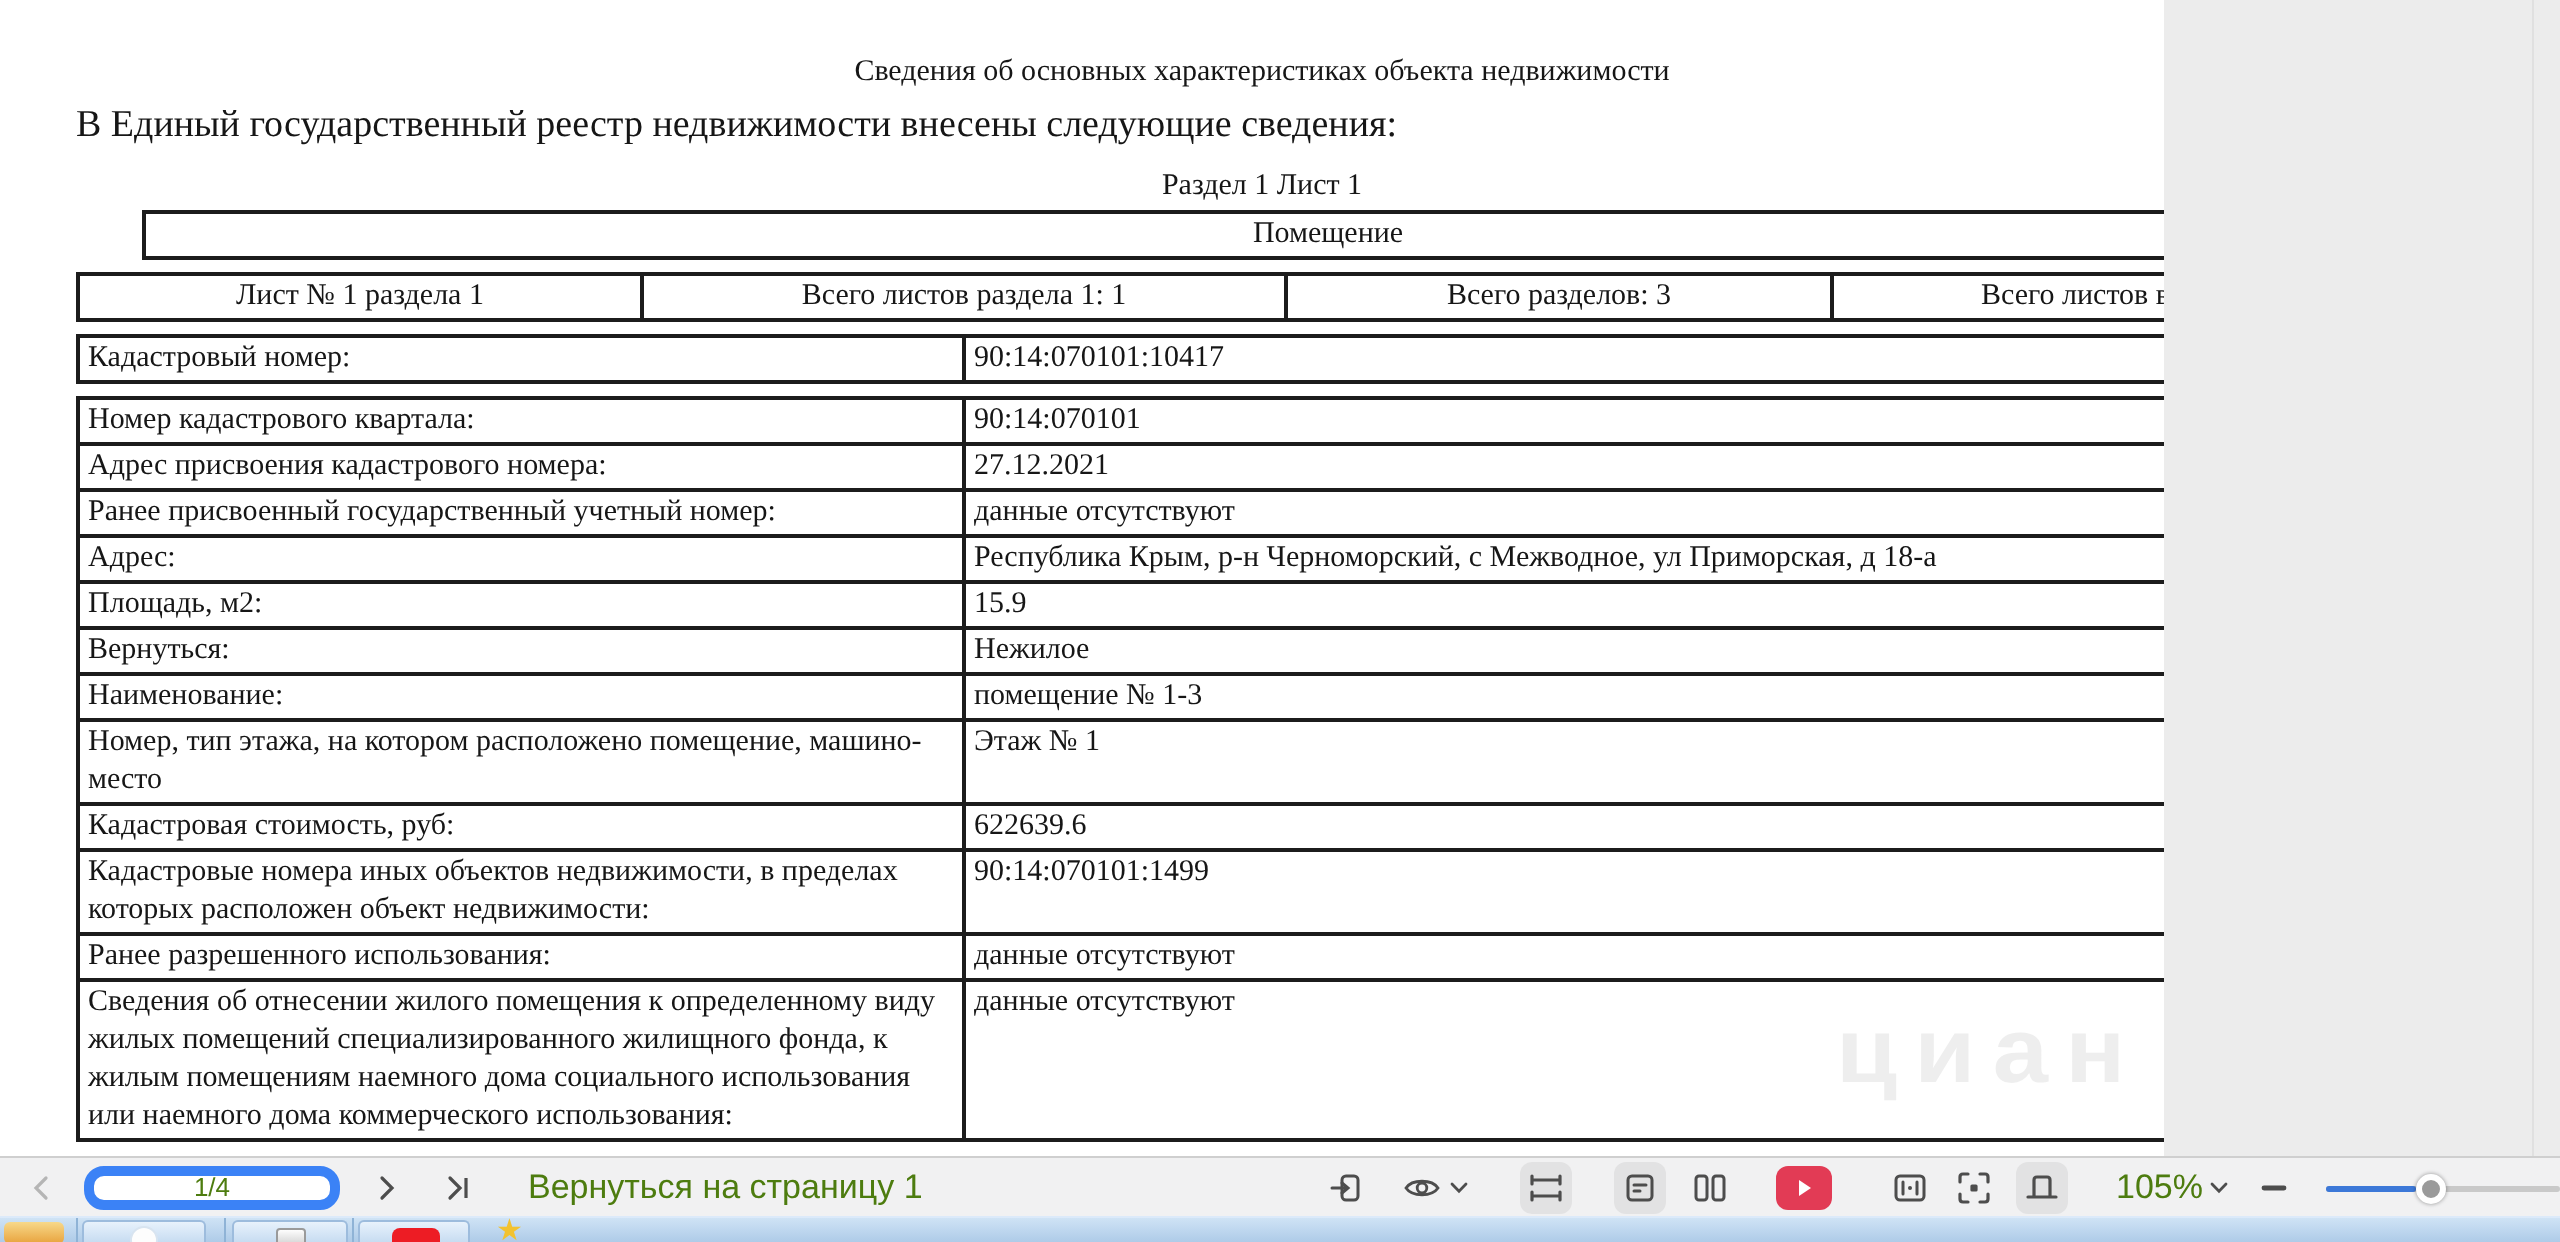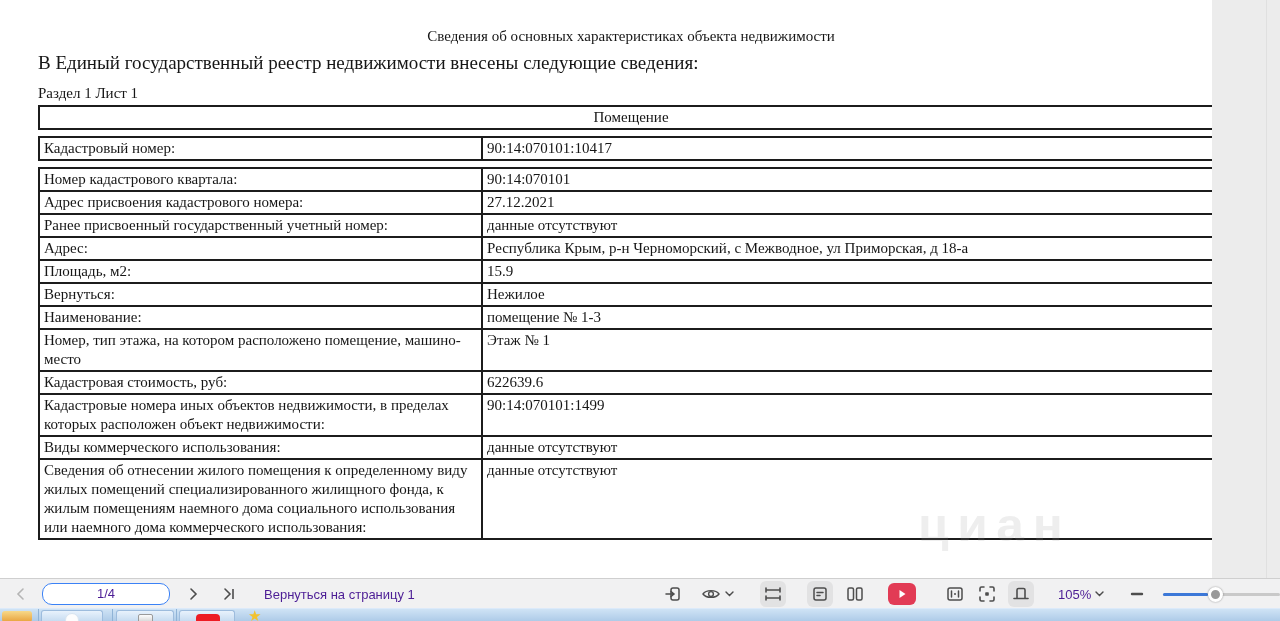--- a/index.html
+++ b/index.html
@@ -1,51 +1,51 @@
 <!DOCTYPE html>
 <html><head>
 <meta charset="utf-8">
 <style>
   * { margin:0; padding:0; box-sizing:border-box; }
   html,body { width:1280px; height:621px; overflow:hidden; background:#ececec;
               font-family:"Liberation Sans", sans-serif; }
   .viewport { position:relative; width:1280px; height:621px; }
 
   
-  .page { position:absolute; left:0; top:0; width:1212px; height:578px;
+  .page { position:absolute; left:0; top:0; width:1082px; height:578px;
           background:#ffffff; overflow:hidden;
           font-family:"Liberation Serif", serif; color:#161616; }
   .gutter { position:absolute; left:1266px; top:0; width:14px; height:578px;
             background:#ececec; border-left:1px solid #e0e0e0; }
   .content { position:absolute; left:38px; top:0; width:1186px; }
   .doc-title { margin-top:28px; text-align:center; font-size:15px; }
   .doc-intro { margin-top:7px; font-size:19px; }
-  .doc-section { margin-top:11px; text-align:left; font-size:15px; }
+  .doc-section { margin-top:11px; text-align:center; font-size:15px; }
 
   table.blk { border-collapse:collapse; width:1186px; table-layout:fixed; }
   table.blk td { border:2px solid #1c1c1c; font-size:15px; line-height:19px;
                  padding:1px 4px; vertical-align:top; }
-  .mt3 { margin-top:3px; } .mt6 { margin-top:6px; }
+  .mt3 { margin-top:3px;margin-left:33px; } .mt6 { margin-top:6px; }
   .tc  { text-align:center; }
   td.lbl { width:443px; }
 
   .watermark { position:absolute; left:930px; top:498px; width:300px;
                font-family:"Liberation Sans", sans-serif; font-weight:bold;
                font-size:46px; letter-spacing:8px; color:rgba(150,150,150,0.16);
                transform:scaleX(1.08); user-select:none; }
 
   
   .toolbar { position:absolute; left:0; top:578px; width:1280px; height:30px;
              background:#f1f1f2; border-top:1px solid #cfcfcf; }
   .tb { position:absolute; top:0; height:30px; display:flex; align-items:center;
         justify-content:center; }
   .page-input { left:42px; width:128px; height:22px; top:4px;
-                background:#fff; border:1px solid #3b82f6; border-radius:10px;
-                font-size:13px; color:#4c1d95; text-align:center; line-height:20px; }
-  .tb-text { font-size:13px; color:#4c1d95; }
+                background:#fff; border:5px solid #3b82f6; border-radius:10px;
+                font-size:13px; color:#4d7c0f; text-align:center; line-height:20px; }
+  .tb-text { font-size:17px; color:#4d7c0f; }
   .icon-btn { width:26px; height:26px; top:2px; border-radius:6px; }
   .icon-btn.active { background:#e2e2e3; }
   .icon-btn svg { display:block; }
   .play-btn { width:28px; height:22px; top:4px; background:#e23b55; border-radius:6px; }
   .zoom-chevron { margin-left:4px; }
   .slider-track { position:absolute; top:14px; left:1163px; width:117px; height:3px;
                   background:#c9c9c9; border-radius:2px; }
   .slider-fill { position:absolute; left:0; top:0; height:3px; width:45px;
                  background:#3c78d8; border-radius:2px; }
   .slider-handle { position:absolute; left:1208px; top:8px; width:15px; height:15px;
@@ -73,20 +73,30 @@
       <div class="doc-section">Раздел 1 Лист 1</div>
 
       <table class="blk mt3">
         <tbody>
             <tr>
               <td class="tc">Помещение</td>
             </tr>
       </tbody>
         </table>
 
+      <table class="blk mt6">
+        <tbody>
+            <tr>
+          <td class="tc" style="width:282px">Лист № 1 раздела 1</td>
+          <td class="tc" style="width:322px">Всего листов раздела 1: 1</td>
+          <td class="tc" style="width:273px">Всего разделов: 3</td>
+          <td class="tc">Всего листов выписки: 4</td>
+        </tr>
+      </tbody>
+        </table>
 
       <table class="blk mt6">
         <tbody>
         <tr>
           <td class="lbl">Кадастровый номер:</td>
           <td>90:14:070101:10417</td>
         </tr>
       </tbody>
         </table>
 
@@ -126,21 +136,21 @@
             </tr>
         <tr>
               <td class="lbl">Кадастровая стоимость, руб:</td>
               <td>622639.6</td>
             </tr>
         <tr>
               <td class="lbl">Кадастровые номера иных объектов недвижимости, в пределах которых расположен объект недвижимости:</td>
               <td>90:14:070101:1499</td>
             </tr>
         <tr>
-              <td class="lbl">Виды коммерческого использования:</td>
+              <td class="lbl">Ранее разрешенного использования:</td>
               <td>данные отсутствуют</td>
             </tr>
         <tr>
               <td class="lbl">Сведения об отнесении жилого помещения к определенному виду жилых помещений специализированного жилищного фонда, к жилым помещениям наемного дома социального использования или наемного дома коммерческого использования:</td>
               <td>данные отсутствуют</td>
             </tr>
       </tbody>
         </table>
     </div>
     <div class="watermark">циан</div>

